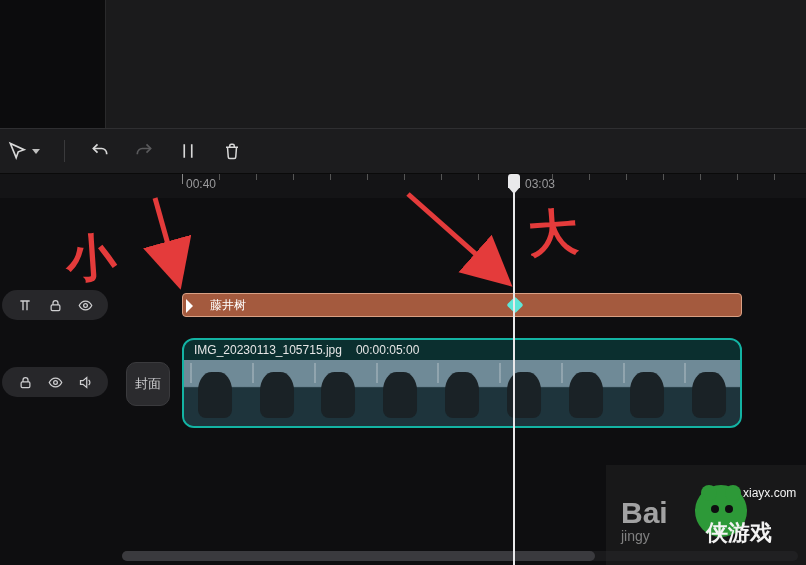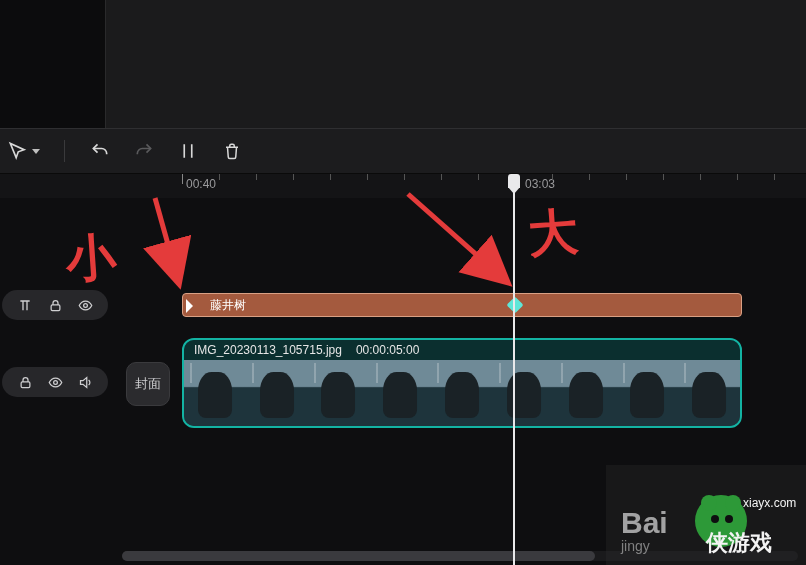--- a/index.html
+++ b/index.html
@@ -58,21 +58,21 @@
 
   
   .hscroll{position:absolute;left:122px;right:8px;bottom:4px;height:10px;background:#1a1a1c;border-radius:5px}
   .hscroll .thumbtrack{position:absolute;left:0;width:70%;top:0;bottom:0;background:#3a3a3e;border-radius:5px}
 
   
   .annot{position:absolute;pointer-events:none;z-index:40}
   .hand{font-family:"KaiTi","STKaiti",serif;color:#e43b3b;font-size:50px;font-weight:bold;letter-spacing:2px;transform:rotate(-4deg)}
 
   
-  .wm{position:absolute;right:0;bottom:0;width:200px;height:100px;background:rgba(50,50,52,.28);z-index:50;display:flex;align-items:flex-end;justify-content:center}
+  .wm{position:absolute;right:0;bottom:0;width:200px;height:100px;background:rgba(50,50,52,.28);z-index:50;display:flex;align-items:flex-start;justify-content:center}
   .wm svg{opacity:.95}
 </style>
 </head>
 <body>
 
 <div class="preview">
   <div class="left"></div>
   <div class="divider"></div>
   <div class="main"></div>
 </div>

